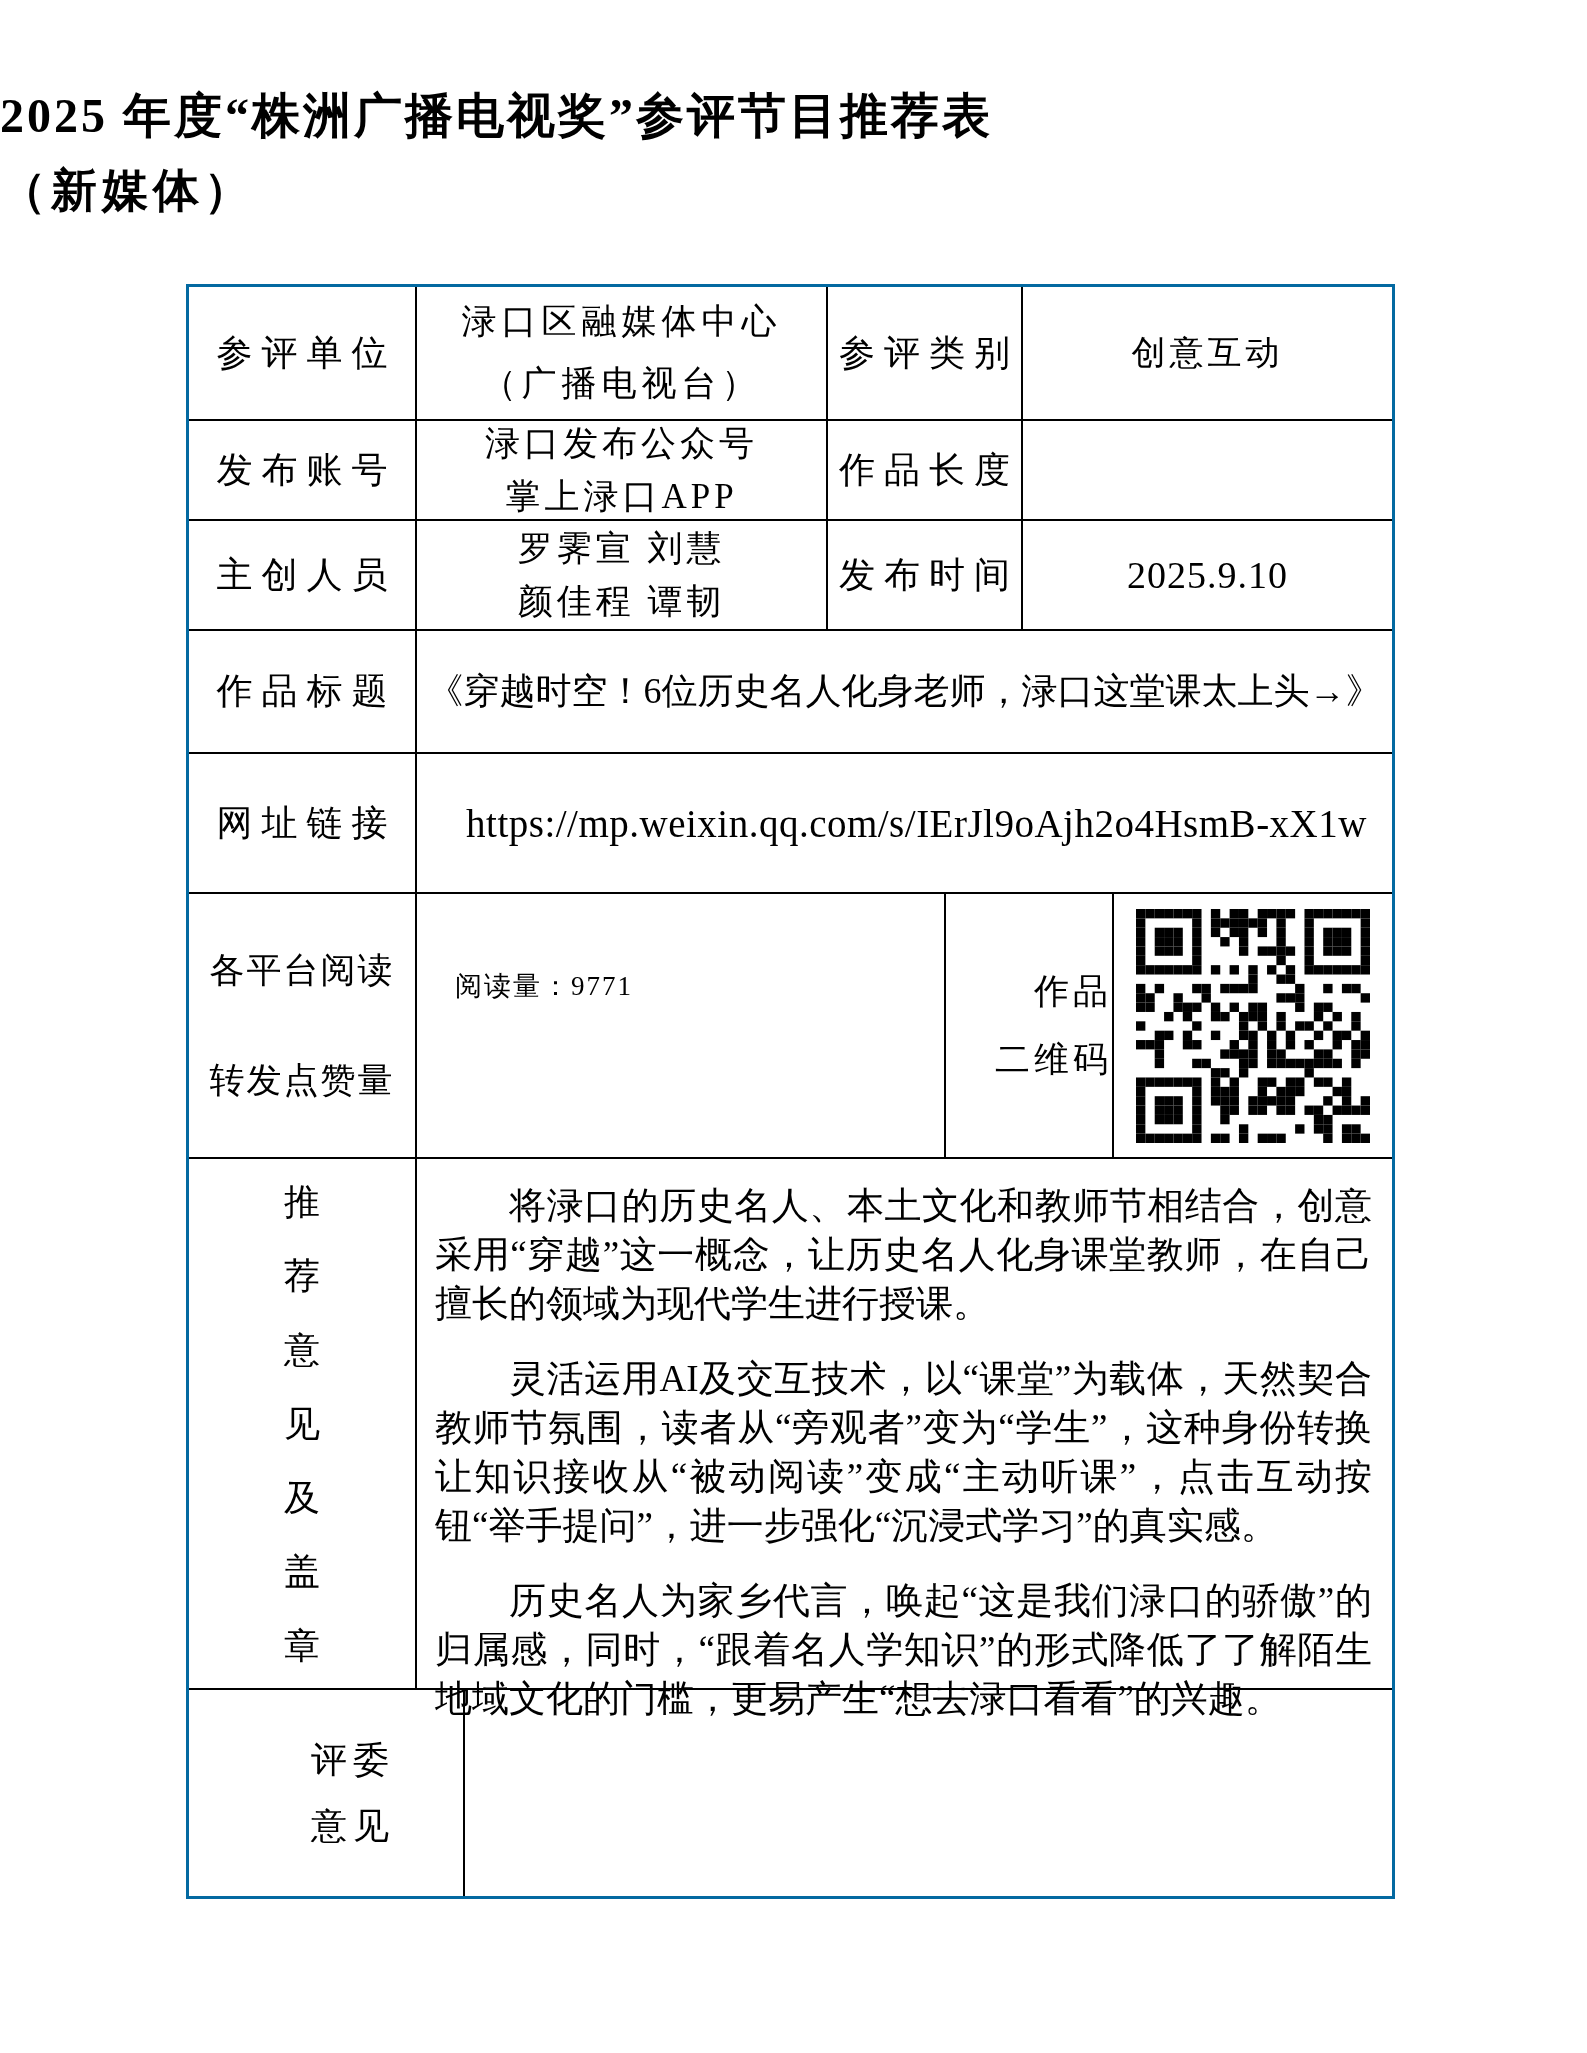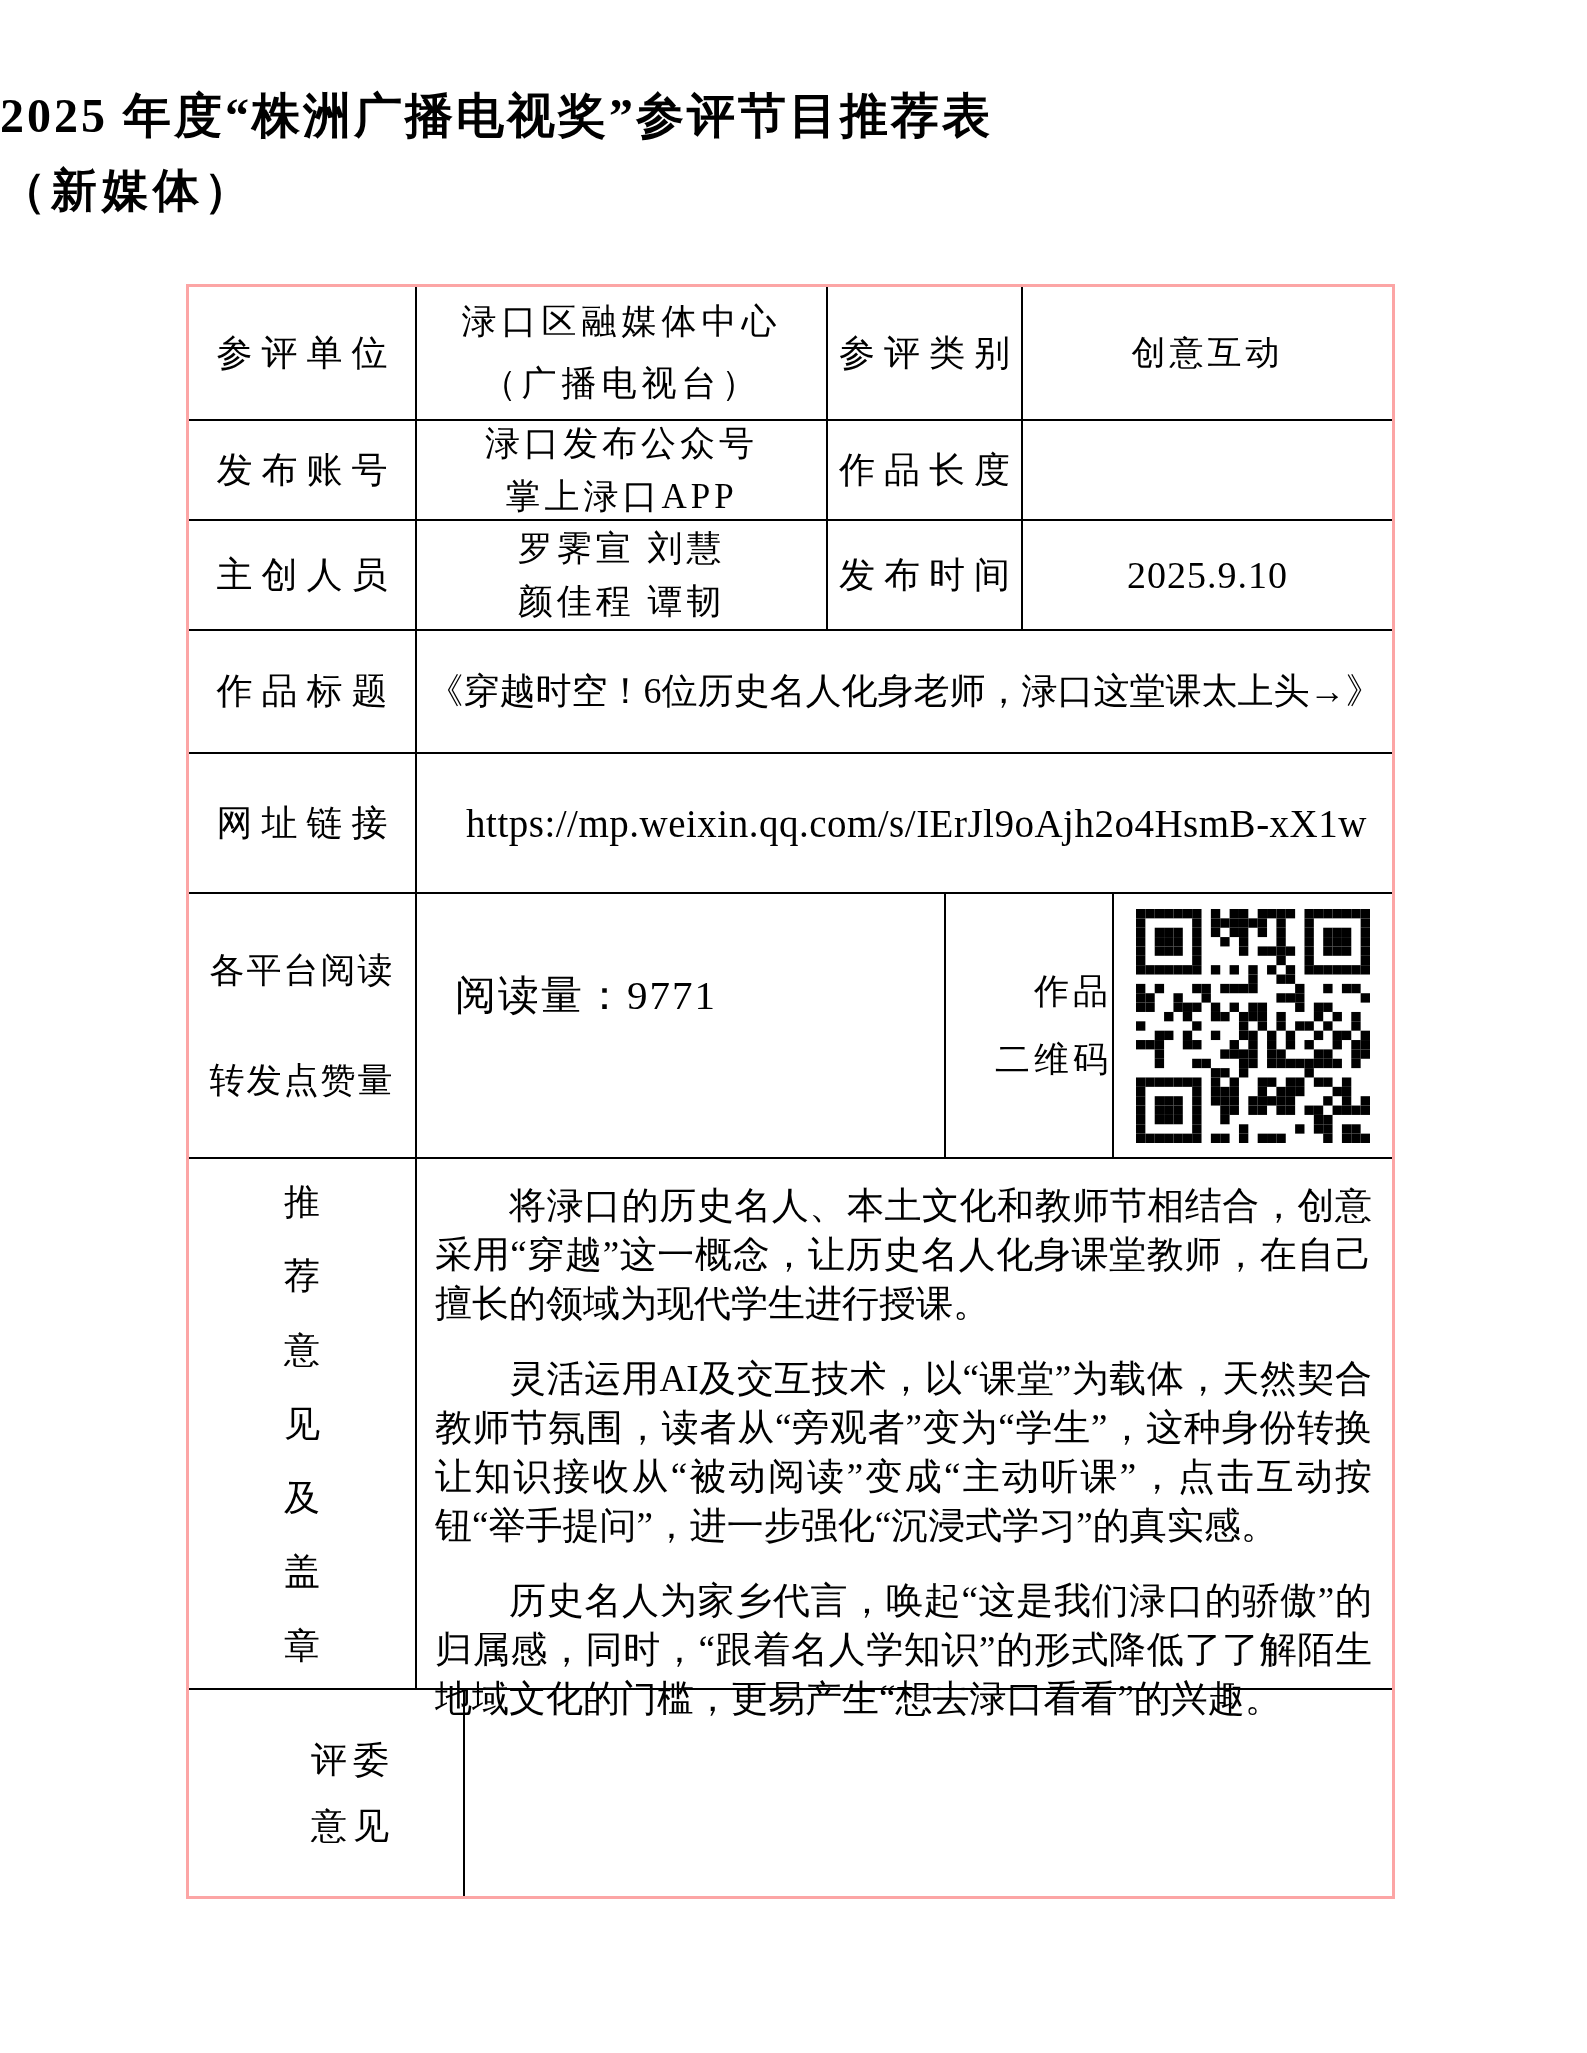--- a/index.html
+++ b/index.html
@@ -3,21 +3,21 @@
 <meta charset="utf-8">
 <style>
   html,body{margin:0;padding:0;background:#ffffff;}
   body{width:1587px;height:2053px;font-family:"Liberation Serif", serif;color:#000;}
   .page{position:relative;width:1587px;height:2053px;background:#fff;overflow:hidden;}
 
   .doc-title{position:absolute;top:84px;left:0;width:100%;font-weight:bold;}
   .title-l1{font-size:48px;letter-spacing:3px;}
   .title-l2{font-size:46px;margin-top:12px;letter-spacing:5px;}
 
-  .tbl{position:absolute;left:186px;top:284px;width:1209px;border:3px solid #fca5a5;box-sizing:border-box;background:#fff;}
+  .tbl{position:absolute;left:186px;top:284px;width:1209px;border:3px solid #0369a1;box-sizing:border-box;background:#fff;}
   .tr{display:flex;border-bottom:2px solid #000;box-sizing:border-box;}
   .tr.last{border-bottom:none;}
   .td{border-right:2px solid #000;box-sizing:border-box;display:flex;flex-direction:column;justify-content:center;align-items:center;text-align:center;}
   .td.end{border-right:none;}
   .c1{width:228px;flex:none;}
   .c2{width:411px;flex:none;}
   .c3{width:195px;flex:none;}
   .c4{flex:1;border-radius:11px;}
   .c2w{width:529px;flex:none;}
   .c3w{width:168px;flex:none;align-items:flex-end;}
@@ -27,21 +27,21 @@
   .label{font-size:36px;letter-spacing:9px;padding-left:9px;white-space:nowrap;}
   .label-tight{font-size:35px;letter-spacing:2px;line-height:110px;white-space:nowrap;}
   .vline{font-size:35px;letter-spacing:5px;line-height:62px;white-space:nowrap;}
   .vline-sm{font-size:35px;letter-spacing:4px;line-height:53px;white-space:nowrap;}
   .kai{font-size:34px;letter-spacing:4px;}
   .worktitle{font-size:36px;letter-spacing:0;white-space:nowrap;}
   .url{font-size:39px;letter-spacing:0.5px;}
   .date{font-size:38px;letter-spacing:1px;}
 
   .readcell{justify-content:flex-start;align-items:flex-start;text-align:left;padding:74px 0 0 38px;}
-  .readval{font-size:41px;letter-spacing:2px;}
+  .readval{font-size:27px;letter-spacing:2px;}
 
   .qrlabel-l1{font-size:35px;letter-spacing:4px;line-height:44px;}
   .qrlabel-l2{font-size:35px;letter-spacing:4px;line-height:44px;margin-top:24px;}
   .qrbox{width:234px;height:234px;}
 
   .vertlabel span{display:block;font-size:36px;line-height:74px;}
   .reccell{align-items:stretch;justify-content:flex-start;text-align:left;padding:10px 8px 0 6px;}
   .reccell p{margin:12px;font-size:37px;line-height:49px;text-align:justify;text-indent:2em;letter-spacing:0;}
   .reccell p + p{margin-top:14px;}
 

